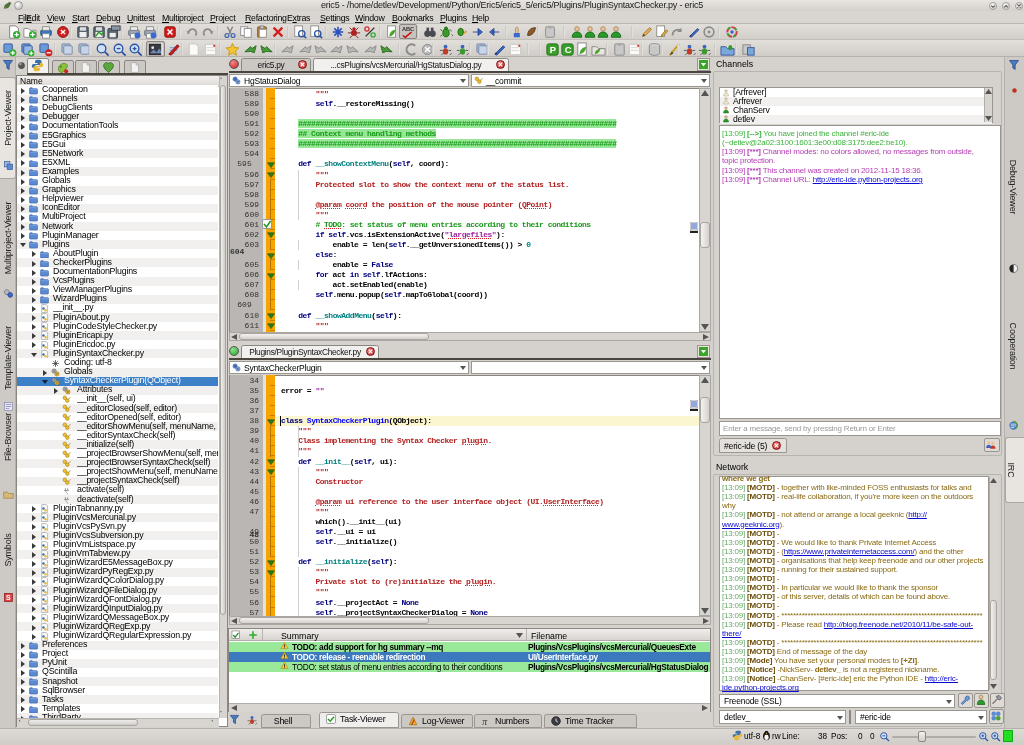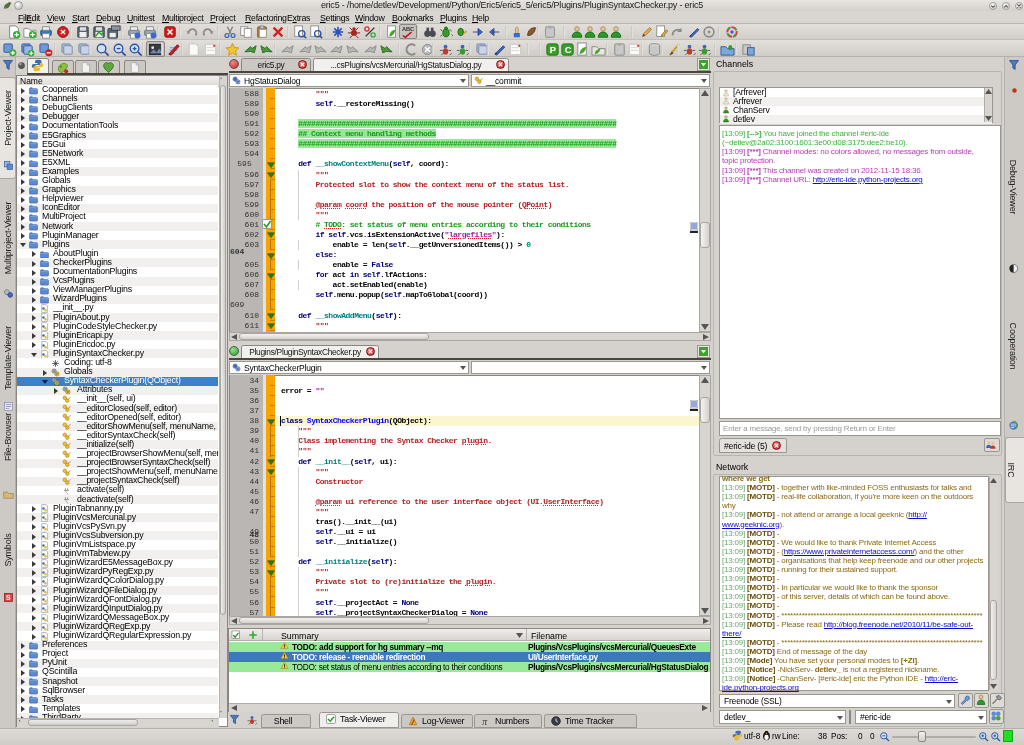--- a/index.html
+++ b/index.html
@@ -1145,21 +1145,21 @@
 <div class="ab code" style="left:281px;top:260.19px;width:407px;overflow:hidden">            enable = <span class="k">False</span></div>
 <div class="ab code" style="left:230px;top:270.26px;width:29px;text-align:right;color:#333;font-weight:normal;letter-spacing:0">606</div>
 <div class="ab" style="left:270px;top:279.26px;width:5px;height:1px;background:#c87f00"></div>
 <div class="ab code" style="left:281px;top:270.26px;width:407px;overflow:hidden">        <span class="k">for</span> act <span class="k">in</span> <span class="k">self</span>.lfActions:</div>
 <div class="ab code" style="left:230px;top:280.33px;width:29px;text-align:right;color:#333;font-weight:normal;letter-spacing:0">607</div>
 <div class="ab" style="left:270px;top:289.33px;width:5px;height:1px;background:#c87f00"></div>
 <div class="ab code" style="left:281px;top:280.33px;width:407px;overflow:hidden">            act.setEnabled(enable)</div>
 <div class="ab code" style="left:230px;top:290.40px;width:29px;text-align:right;color:#333;font-weight:normal;letter-spacing:0">608</div>
 <div class="ab" style="left:270px;top:299.40px;width:5px;height:1px;background:#c87f00"></div>
 <div class="ab code" style="left:281px;top:290.40px;width:407px;overflow:hidden">        <span class="k">self</span>.menu.popup(<span class="k">self</span>.mapToGlobal(coord))</div>
-<div class="ab code" style="left:230px;top:300.47px;width:29px;text-align:left;color:#333;font-weight:normal;letter-spacing:0">609</div>
+<div class="ab code" style="left:230px;top:300.47px;width:29px;text-align:center;color:#333;font-weight:normal;letter-spacing:0">609</div>
 <div class="ab" style="left:270px;top:309.47px;width:5px;height:1px;background:#c87f00"></div>
 <div class="ab code" style="left:230px;top:310.54px;width:29px;text-align:right;color:#333;font-weight:normal;letter-spacing:0">610</div>
 <div class="ab" style="left:270px;top:319.54px;width:5px;height:1px;background:#c87f00"></div>
 <div class="ab code" style="left:281px;top:310.54px;width:407px;overflow:hidden">    <span class="k">def</span> <span class="dn">__showAddMenu</span>(<span class="k">self</span>):</div>
 <div class="ab code" style="left:230px;top:320.61px;width:29px;text-align:right;color:#333;font-weight:normal;letter-spacing:0">611</div>
 <div class="ab" style="left:270px;top:329.61px;width:5px;height:1px;background:#c87f00"></div>
 <div class="ab code" style="left:281px;top:320.61px;width:407px;overflow:hidden"><span class="ds">        """</span></div>
 <div class="ab" style="left:270px;top:179.6px;width:1px;height:40.3px;background:#b87400"></div>
 <div class="ab" style="left:270px;top:240.1px;width:1px;height:10.1px;background:#b87400"></div>
 <div class="ab" style="left:270px;top:260.2px;width:1px;height:10.1px;background:#b87400"></div>
@@ -1284,21 +1284,21 @@
 <div class="ab code" style="left:230px;top:486.77px;width:29px;text-align:right;color:#333;font-weight:normal;letter-spacing:0">45</div>
 <div class="ab" style="left:270px;top:495.77px;width:5px;height:1px;background:#c87f00"></div>
 <div class="ab code" style="left:230px;top:496.84px;width:29px;text-align:right;color:#333;font-weight:normal;letter-spacing:0">46</div>
 <div class="ab" style="left:270px;top:505.84px;width:5px;height:1px;background:#c87f00"></div>
 <div class="ab code" style="left:281px;top:496.84px;width:407px;overflow:hidden"><span class="ds">        <span class="sq">@param</span> ui reference to the user interface object (UI.<span class="sq">UserInterface</span>)</span></div>
 <div class="ab code" style="left:230px;top:506.91px;width:29px;text-align:right;color:#333;font-weight:normal;letter-spacing:0">47</div>
 <div class="ab" style="left:270px;top:515.91px;width:5px;height:1px;background:#c87f00"></div>
 <div class="ab code" style="left:281px;top:506.91px;width:407px;overflow:hidden"><span class="ds">        """</span></div>
 <div class="ab code" style="left:230px;top:530px;width:29px;text-align:right;color:#333;font-weight:bold;letter-spacing:0">48</div>
 <div class="ab" style="left:270px;top:525.98px;width:5px;height:1px;background:#c87f00"></div>
-<div class="ab code" style="left:281px;top:516.98px;width:407px;overflow:hidden">        tras().__init__(ui)</div>
+<div class="ab code" style="left:281px;top:516.98px;width:407px;overflow:hidden">        which().__init__(ui)</div>
 <div class="ab code" style="left:230px;top:527.05px;width:29px;text-align:right;color:#333;font-weight:normal;letter-spacing:0">49</div>
 <div class="ab" style="left:270px;top:536.05px;width:5px;height:1px;background:#c87f00"></div>
 <div class="ab code" style="left:281px;top:527.05px;width:407px;overflow:hidden">        <span class="k">self</span>.__ui = ui</div>
 <div class="ab code" style="left:230px;top:537.12px;width:29px;text-align:right;color:#333;font-weight:normal;letter-spacing:0">50</div>
 <div class="ab" style="left:270px;top:546.12px;width:5px;height:1px;background:#c87f00"></div>
 <div class="ab code" style="left:281px;top:537.12px;width:407px;overflow:hidden">        <span class="k">self</span>.__initialize()</div>
 <div class="ab code" style="left:230px;top:547.19px;width:29px;text-align:right;color:#333;font-weight:normal;letter-spacing:0">51</div>
 <div class="ab" style="left:270px;top:556.19px;width:5px;height:1px;background:#c87f00"></div>
 <div class="ab code" style="left:230px;top:557.26px;width:29px;text-align:right;color:#333;font-weight:normal;letter-spacing:0">52</div>
 <div class="ab" style="left:270px;top:566.26px;width:5px;height:1px;background:#c87f00"></div>

